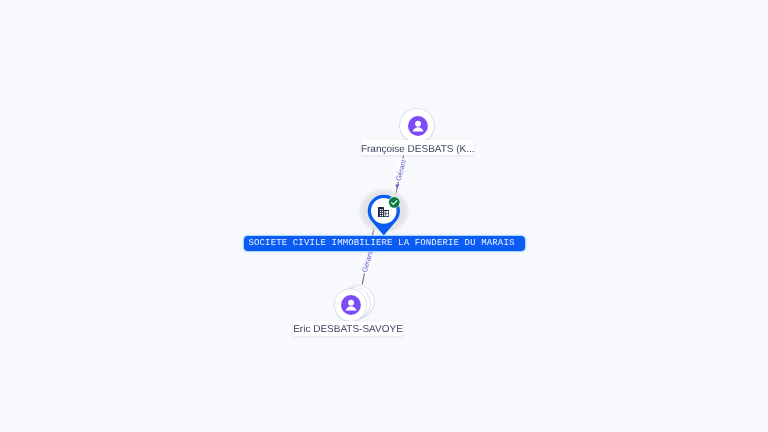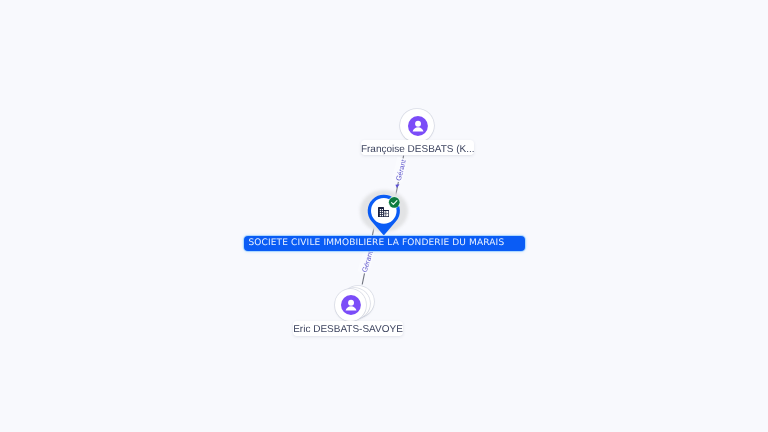--- a/index.html
+++ b/index.html
@@ -97,21 +97,21 @@
     <path d="M8.0 14.5l4.0 4.0 8.0-8.2" stroke="#eafcf2" stroke-width="2.6" fill="none" stroke-linecap="round" stroke-linejoin="round"></path>
   </svg>
 
   <svg class="layer">
     <g transform="rotate(-73.5,367.2,261.6)">
       <rect x="355.2" y="255.1" width="24" height="11" fill="#fafbfe"></rect>
       <text x="367.2" y="264.2" text-anchor="middle" fill="#5e55cc" font-size="7.1" font-family="Liberation Sans, sans-serif">Gérant</text>
     </g>
   </svg>
 
-  <div id="cbar" style="left:243.5px;top:236px;width:281px;height:14.5px;padding-left:5px;box-sizing:border-box;">SOCIETE CIVILE IMMOBILIERE LA FONDERIE DU MARAIS</div>
+  <div id="cbar" style="left:243.5px;top:236px;width:281px;height:14.5px;padding-left:5px;box-sizing:border-box;font-family:Liberation Mono, monospace;">SOCIETE CIVILE IMMOBILIERE LA FONDERIE DU MARAIS</div>
 
   <svg class="layer">
     <g transform="rotate(-75,400.8,170.2)">
       <rect x="388.8" y="163.7" width="24" height="11" fill="#fafbfe"></rect>
       <text x="400.8" y="172.8" text-anchor="middle" fill="#5e55cc" font-size="7.1" font-family="Liberation Sans, sans-serif">Gérant</text>
     </g>
     <polygon points="399.5,184.2 395.4,184.7 396.9,187.9" fill="#5b4fd6"></polygon>
   </svg>
 
 </div>

